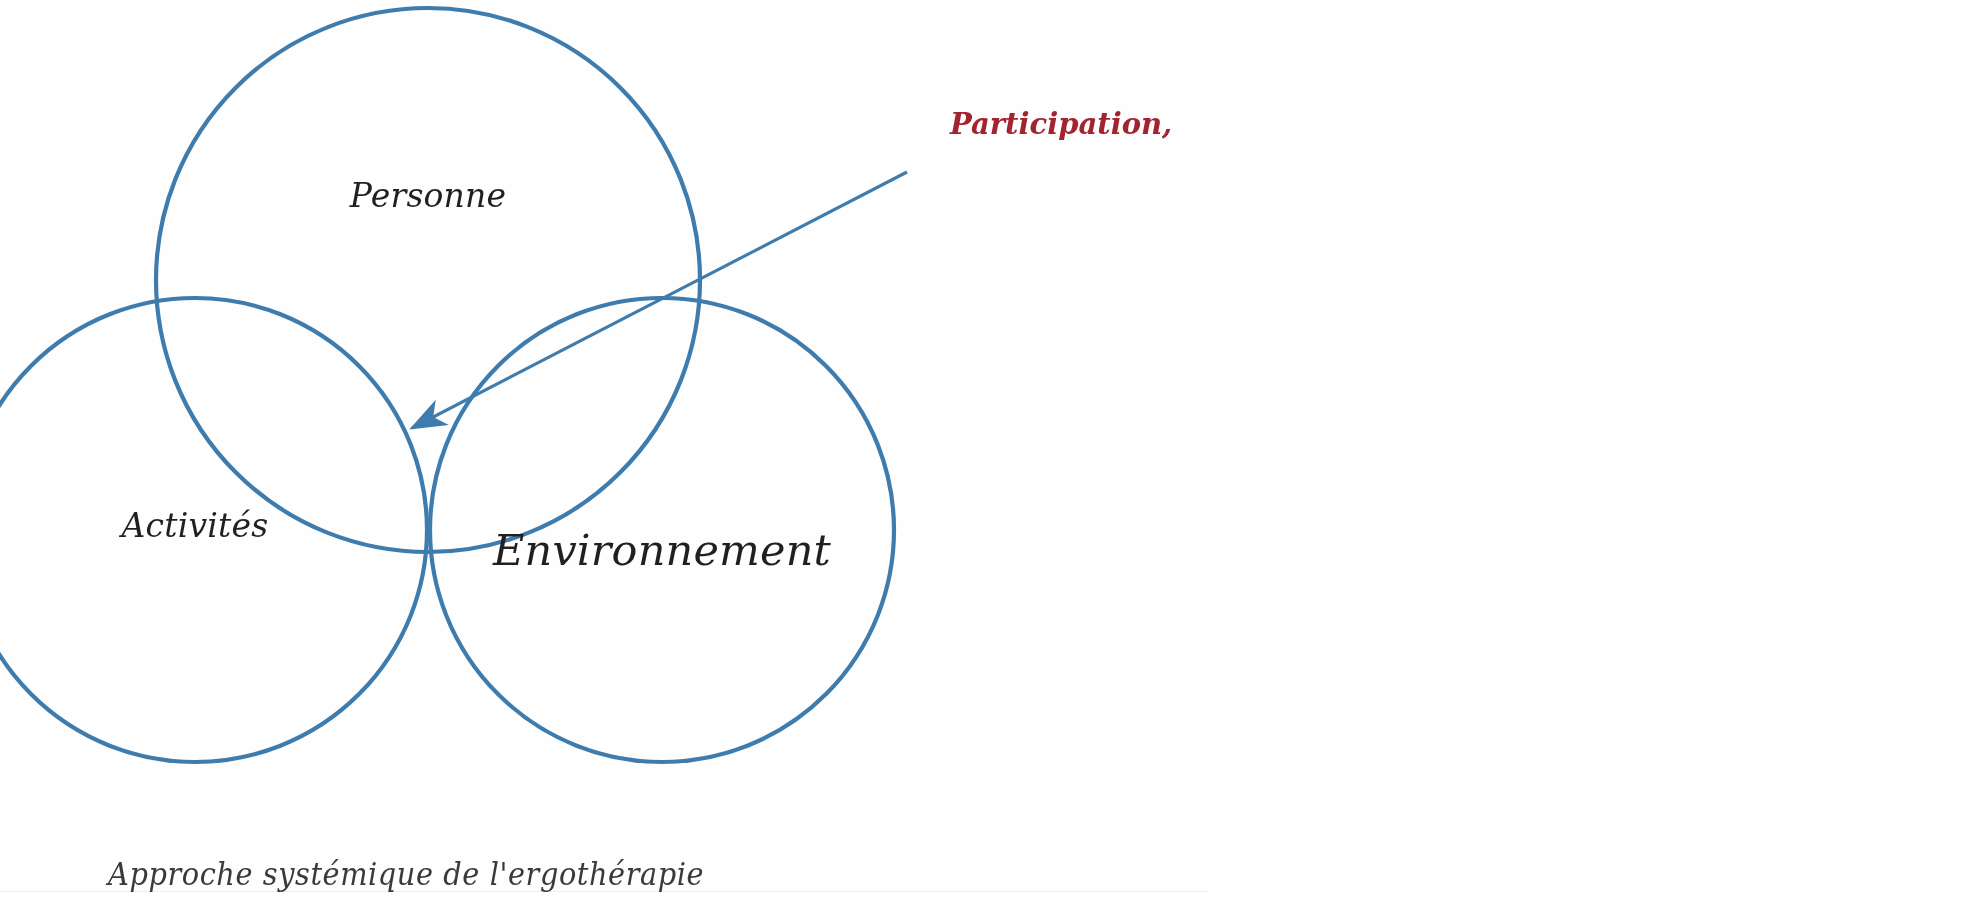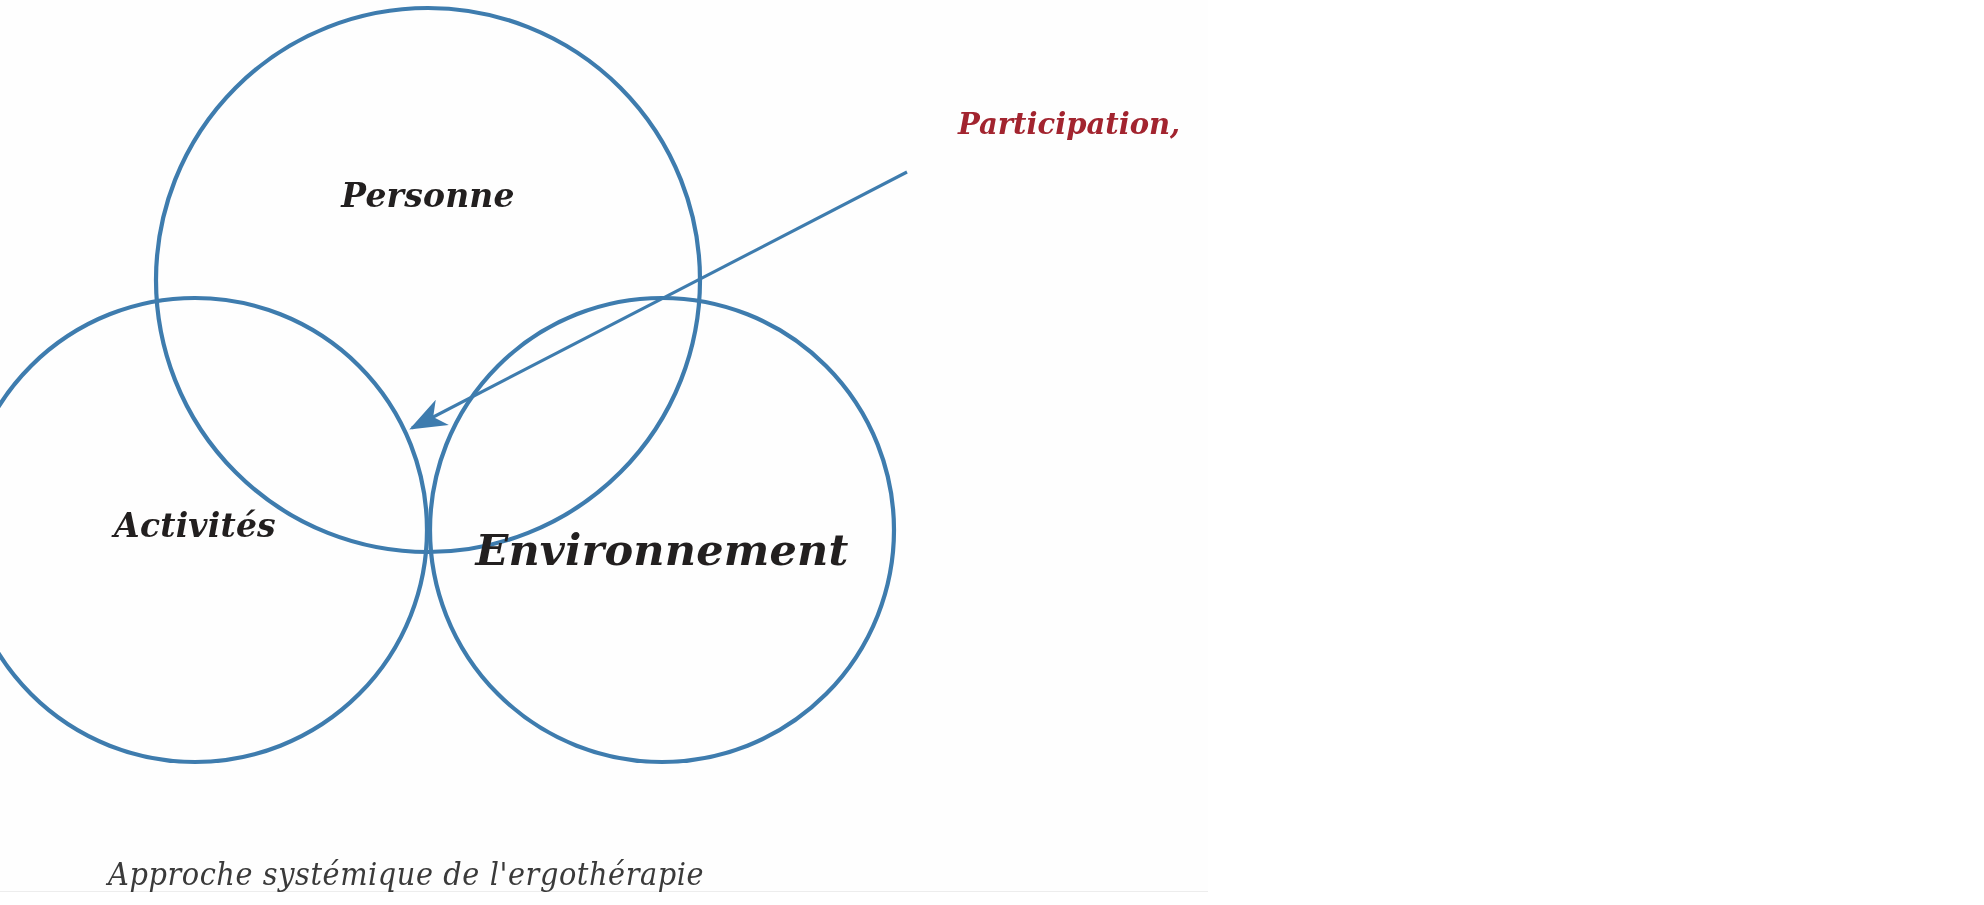--- a/index.html
+++ b/index.html
@@ -42,21 +42,21 @@
   }
   svg#venn-svg {
     position: absolute;
     left: 0;
     top: 0;
     display: block;
   }
   .venn-label {
     position: absolute;
     font-family: "DejaVu Serif", serif;
-    font-weight: bold;
+    font-weight: normal;
     font-style: italic;
     color: #221f1f;
     white-space: nowrap;
     letter-spacing: 0.2px;
     transform: translate(-50%, -50%);
   }
   #label-personne {
     left: 428px;
     top: 195px;
     font-size: 33px;
@@ -78,21 +78,20 @@
     font-family: "DejaVu Serif", serif;
     font-weight: bold;
     font-style: italic;
     font-size: 29px;
     line-height: 40px;
     color: #A2242F;
     white-space: nowrap;
   }
   #outcome-callout .callout-line {
     display: block;
-    margin-left: 8px;
   }
   #figure-caption {
     position: absolute;
     left: 108px;
     top: 856px;
     font-family: "DejaVu Serif", serif;
     font-style: italic;
     font-weight: normal;
     font-size: 31px;
     color: #3a3a3a;

